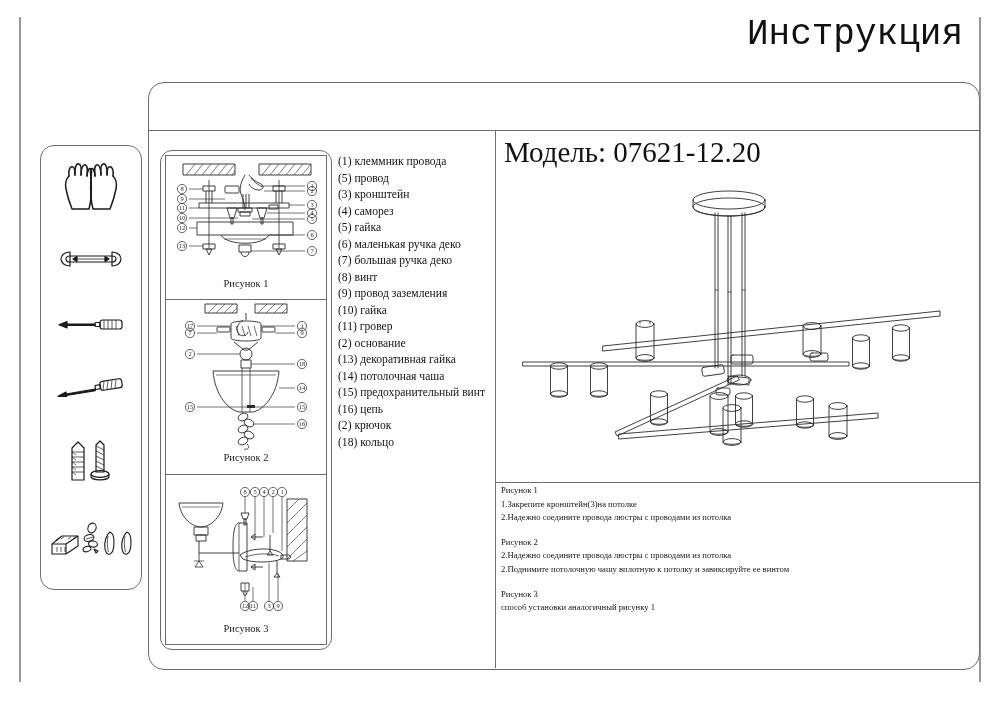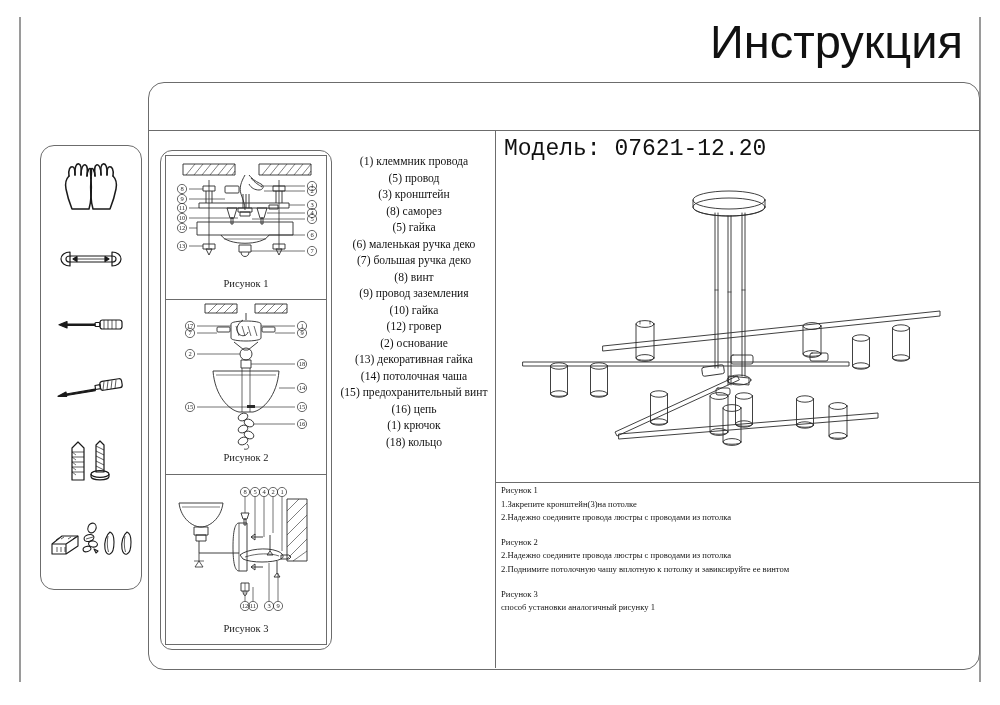--- a/index.html
+++ b/index.html
@@ -13,22 +13,22 @@
   .page{position:absolute;inset:0;}
 
   
   .rule{position:absolute;width:2px;background:#9a9a9a;}
   .rule.left{left:19px;top:17px;height:665px;}
   .rule.right{left:979px;top:17px;height:665px;}
 
   
   .title{
     position:absolute;right:37px;top:14px;
-    font-size:47px;letter-spacing:0px;color:#111;
-    font-family:Liberation Sans, sans-serif;
+    font-size:36px;letter-spacing:0px;color:#111;
+    font-family:Liberation Mono, monospace;
     white-space:nowrap;
   }
 
   
   .main-panel{
     position:absolute;left:148px;top:82px;width:832px;height:588px;
     border:1.3px solid #6c6c6c;border-radius:16px;
     box-sizing:border-box;background:#fff;
   }
   .panel-hline{
@@ -75,29 +75,28 @@
     font-size:10.5px;color:#1a1a1a;text-align:center;
     font-family:"Liberation Serif", serif;line-height:1;
     padding-top:1px;
   }
 
   
   .parts{
     position:absolute;left:338px;top:154px;width:152px;
     font-size:11.6px;line-height:16.5px;color:#121212;
     font-family:"Liberation Serif", serif;
-    text-align:center;
   }
   .parts div{white-space:nowrap;}
   .parts div.wrap{white-space:normal;}
 
   
   .model{
     position:absolute;left:504px;top:136px;
-    font-size:23px;color:#111;font-family:Liberation Mono, monospace;
+    font-size:29px;color:#111;font-family:Liberation Serif, serif;
     white-space:nowrap;
     text-align:right;
   }
 
   
   .product{
     position:absolute;left:497px;top:180px;width:481px;height:300px;
   }
   .product-divider{
     position:absolute;left:495px;top:482px;width:485px;height:0;
@@ -490,34 +489,34 @@
         <div class="fig-caption">Рисунок 3</div>
       </div>
 
     </div>
   </div>
 
   <div class="parts">
     <div>(1) клеммник провода</div>
     <div>(5) провод</div>
     <div>(3) кронштейн</div>
-    <div>(8) саморез</div>
+    <div>(4) саморез</div>
     <div>(5) гайка</div>
     <div>(6) маленькая ручка деко</div>
     <div>(7) большая ручка деко</div>
     <div>(8) винт</div>
     <div>(9) провод заземления</div>
     <div>(10) гайка</div>
-    <div>(12) гровер</div>
+    <div>(11) гровер</div>
     <div>(2) основание</div>
     <div>(13) декоративная гайка</div>
     <div>(14) потолочная чаша</div>
     <div class="wrap">(15) предохранительный винт</div>
     <div>(16) цепь</div>
-    <div>(1) крючок</div>
+    <div>(2) крючок</div>
     <div>(18) кольцо</div>
   </div>
 
   <div class="model">Модель: 07621-12.20</div>
 
   <div class="product">
     <svg width="481" height="300" viewBox="0 0 481 300">
       <g fill="none" stroke="#2b2b2b" stroke-width="0.9" stroke-linejoin="round" stroke-linecap="round">
 
         <ellipse cx="232" cy="20" rx="36" ry="9"></ellipse>

